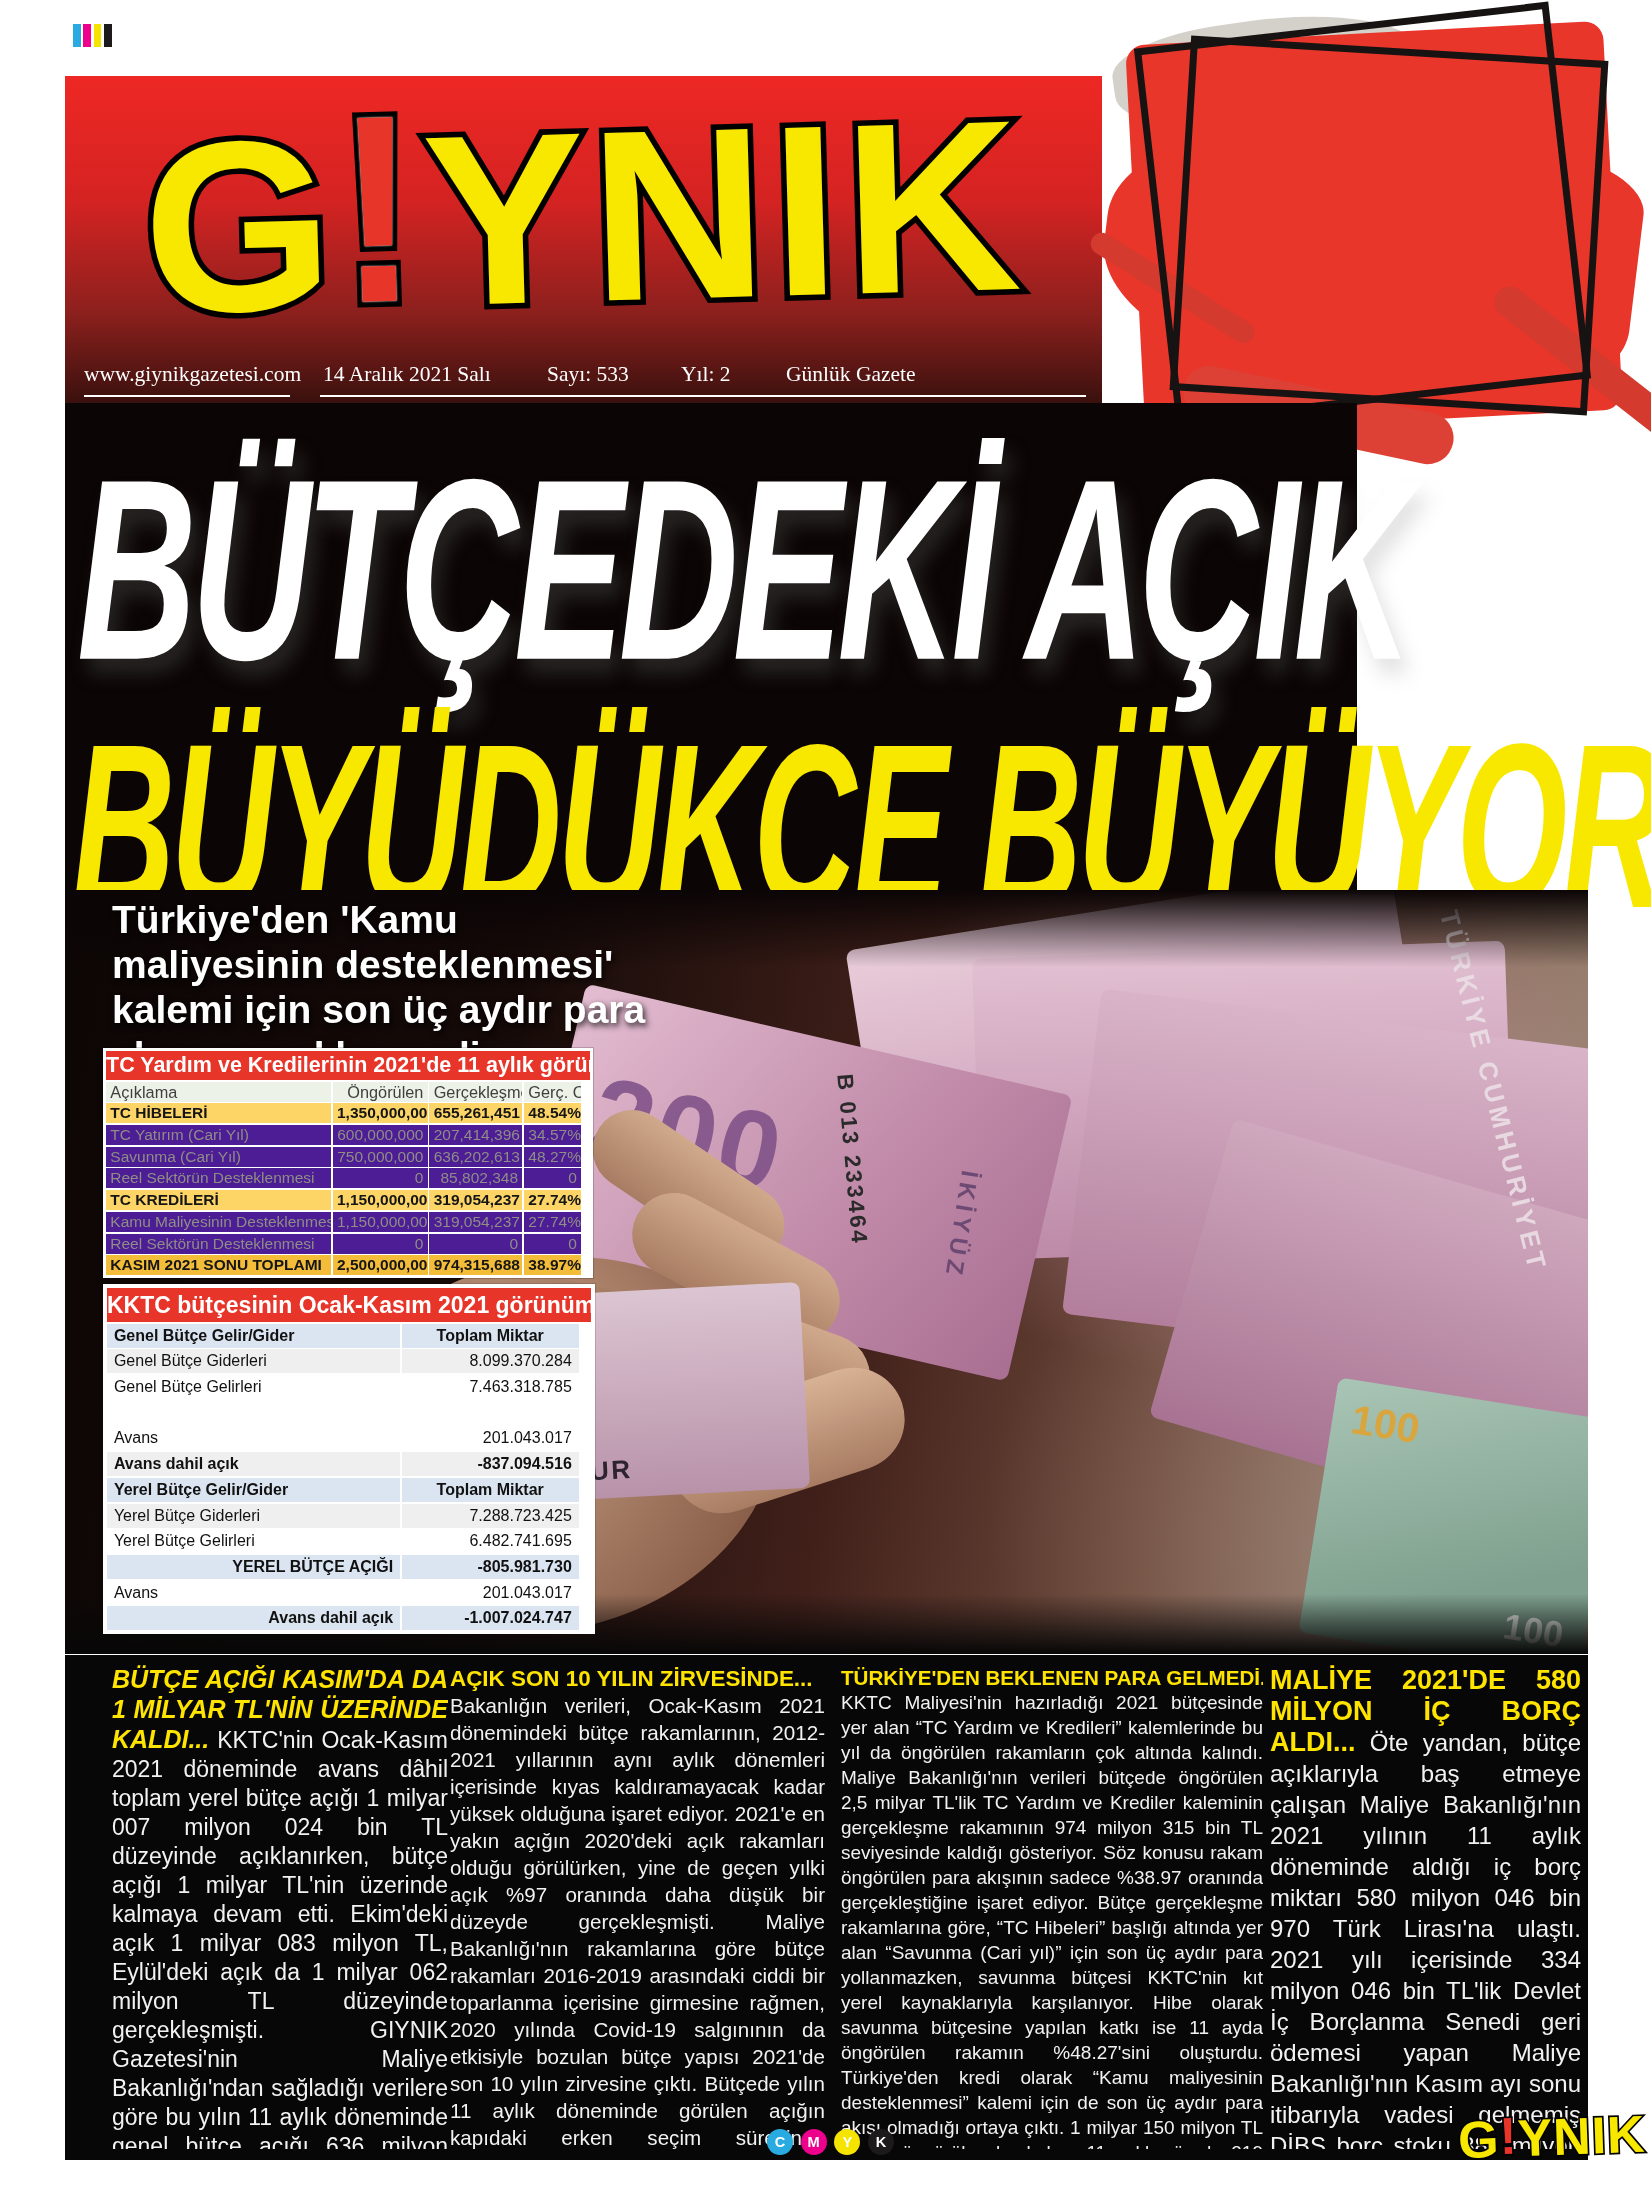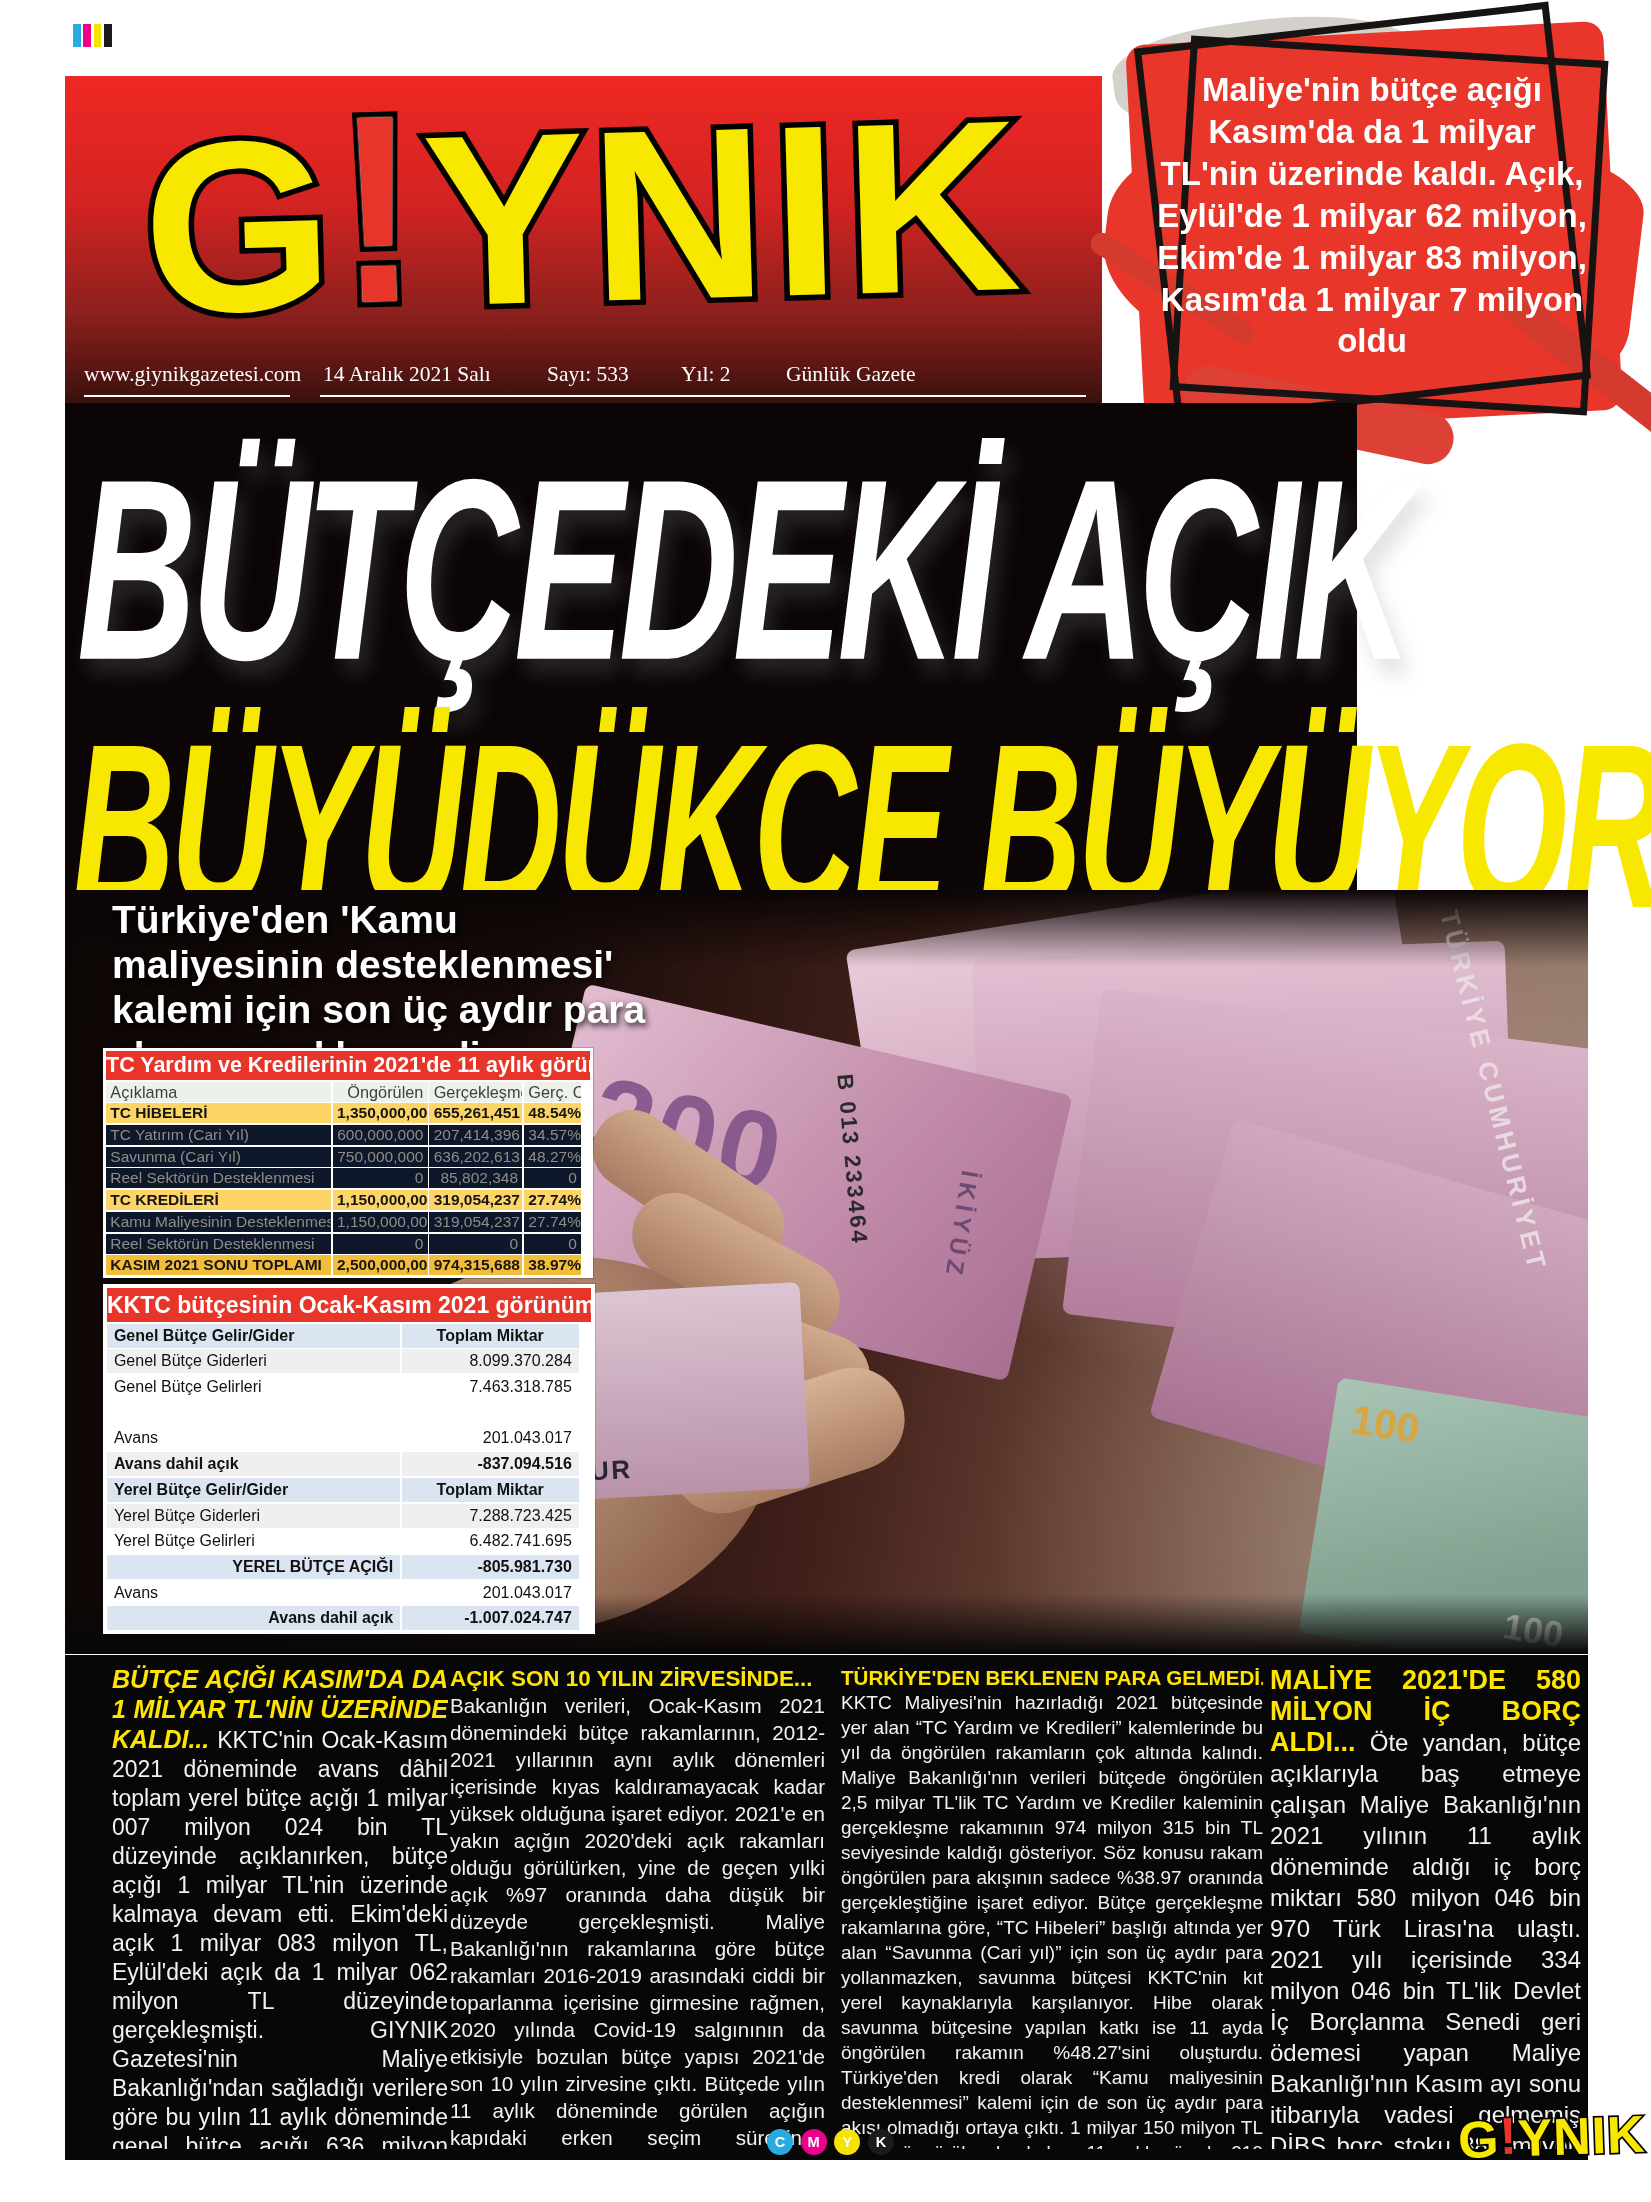--- a/index.html
+++ b/index.html
@@ -108,21 +108,21 @@
   
   #table1{left:103px;top:1048px;width:484px;border:3.4px solid #fff;background:#fff;
     box-shadow:0 0 0 0.9px rgba(0,0,0,.2);}
   #t1-title{background:#e8352a;color:#fff;font-weight:bold;font-size:21.5px;line-height:29px;
     text-align:center;white-space:nowrap;overflow:hidden;}
   .t1row{display:grid;grid-template-columns:225px 95px 93px 57px;gap:1.7px;background:#fff;
     margin-top:1.7px;font-size:15.5px;line-height:20px;height:20px;}
   .t1row>div{padding:0 4.3px;overflow:hidden;white-space:nowrap;}
   .t1row .num{text-align:right;}
   .t1-cols>div{background:#edf2e8;color:#3f3f3f;font-size:16.3px;}
-  .t1-norm>div{background:#0f172a;color:#8f8d86;}
+  .t1-norm>div{background:#4c1d95;color:#8f8d86;}
   .t1-bold>div{background:#fdd567;color:#151515;font-weight:bold;}
   .t1-total>div{background:#f3bd39;color:#151515;font-weight:bold;}
 
   
   #table2{left:103px;top:1284px;width:484px;border:4.3px solid #fff;background:#fff;
     box-shadow:0 0 0 0.9px rgba(0,0,0,.15);}
   #t2-title{background:#e8352a;color:#fff;font-weight:bold;font-size:23px;line-height:34px;
     text-align:center;white-space:nowrap;overflow:hidden;}
   .t2row{display:grid;grid-template-columns:293px 177px;gap:1.7px;background:#fff;
     margin-top:1.7px;font-size:16px;line-height:24px;height:24px;color:#111;}
@@ -187,21 +187,20 @@
 
 <div class="a" id="badge">
   <div class="sp spgray"></div>
   <div class="sp sp1"></div>
   <div class="sp sp2"></div>
   <div class="sp sp3"></div>
   <div class="sp sp4"></div>
   <div class="sp sp5"></div>
   <div class="frame frame1"></div>
   <div class="frame frame2"></div>
-  <div id="badge-text">Maliye'nin bütçe açığı Kasım'da da 1 milyar TL'nin üzerinde kaldı. Açık, Eylül'de 1 milyar 62 milyon, Ekim'de 1 milyar 83 milyon, Kasım'da 1 milyar 7 milyon oldu</div>
 </div>
 
 <div class="a" id="headzone">
   <div class="bighead" id="h1a">BÜTÇEDEKİ AÇIK</div>
   <div class="bighead" id="h1b">BÜYÜDÜKÇE BÜYÜYOR</div>
 </div>
 
 <div class="a" id="photo">
   <div class="note np1"></div>
   <div class="note np2"></div>

